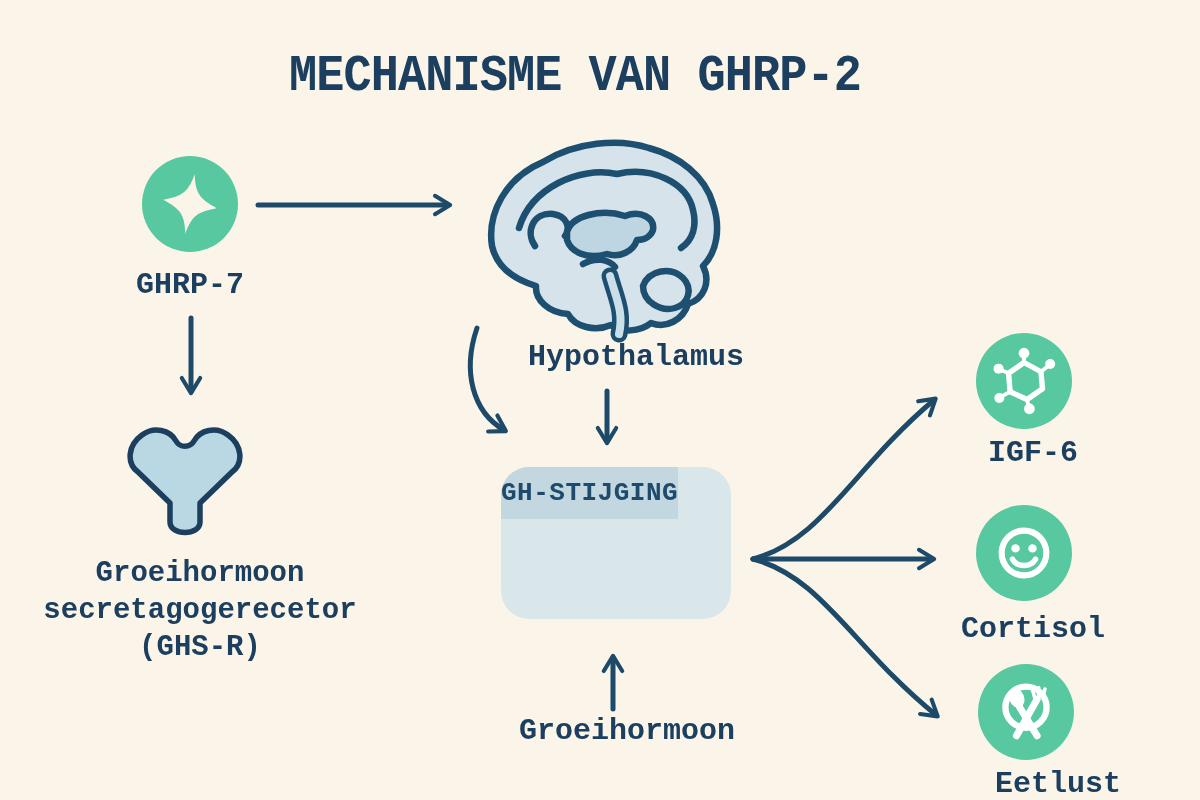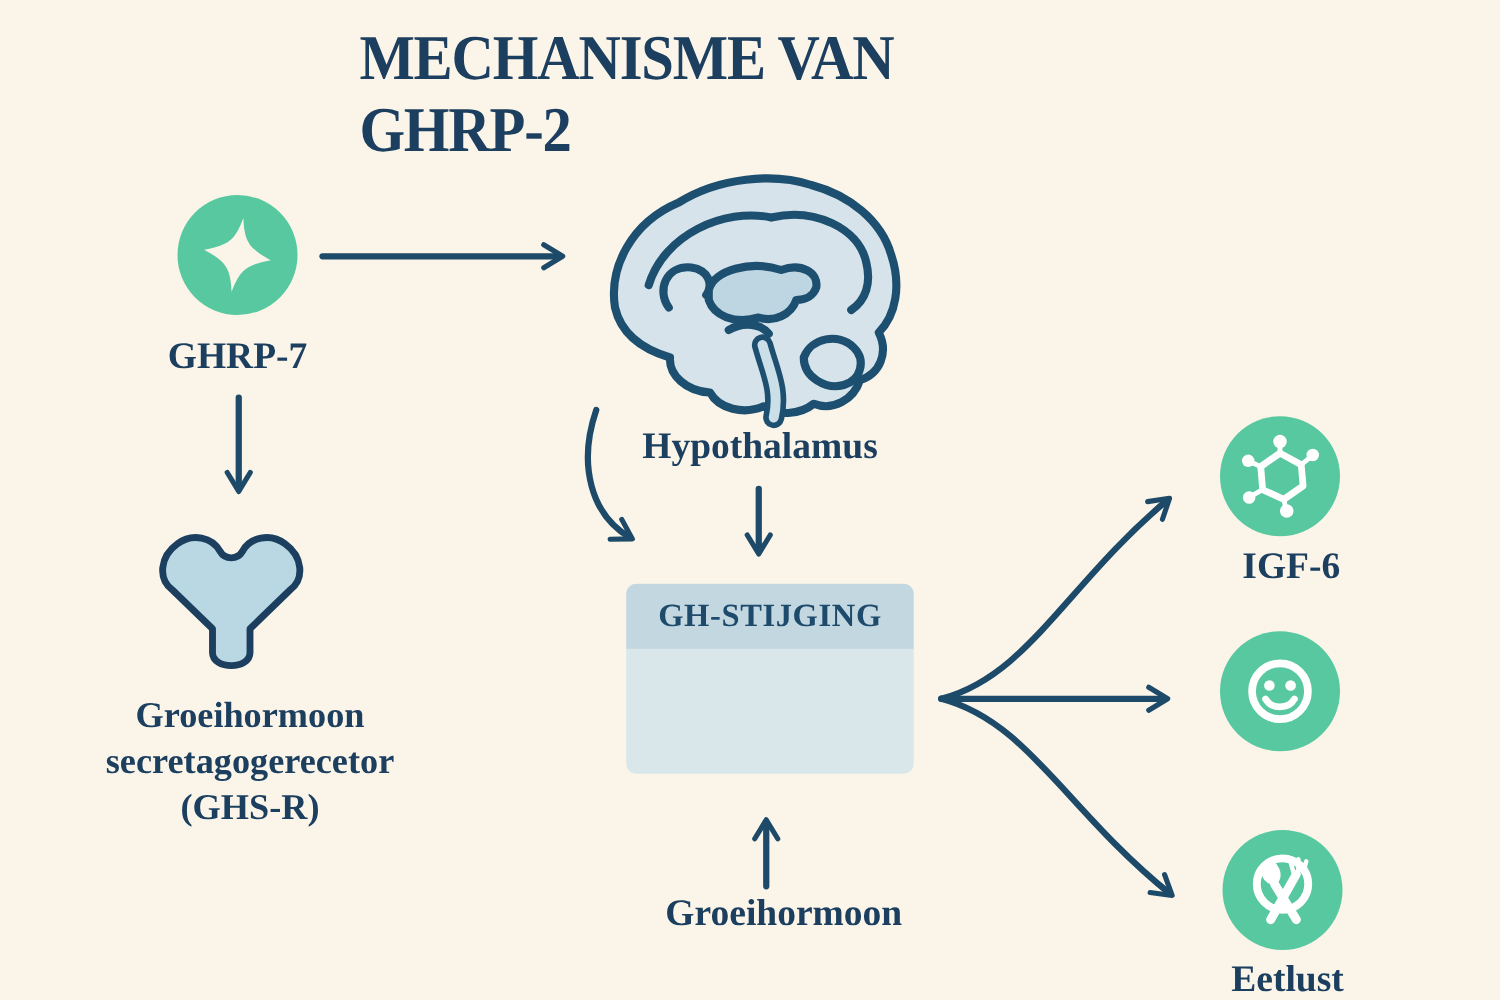--- a/index.html
+++ b/index.html
@@ -4,43 +4,43 @@
 <style>
   :root{
     --background:#fbf5e9; --navy:#1c3f60; --arrow:#1d4a68; --green:#57c89f;
     --icon-fill:#fbf5e9; --brain-fill:#d6e3ea; --brain-inner:#bed6e2; --brain-outline:#1d4f70;
     --receptor-fill:#b9d8e4; --box-body:#d9e6ea; --box-header:#c2d7e0; --box-text:#1e4a6b; --white:#ffffff;
   }
   html,body{margin:0;padding:0;}
   .canvas{
     position:relative; width:1200px; height:800px; overflow:hidden;
     background:var(--background);
-    font-family:Liberation Serif, serif;
+    font-family:Liberation Mono, monospace;
     color:var(--navy);
   }
   .abs{position:absolute;}
   .center{transform:translate(-50%,-50%); white-space:nowrap;}
   .title{
     left:575px; top:76px; font-size:51px; font-weight:800; letter-spacing:-1px;
     transform:translate(-50%,-50%) scaleX(.92); color:var(--navy);
   }
   .node-circle{
     border-radius:50%; background:var(--green);
     display:flex; align-items:center; justify-content:center;
   }
   .big-circle{width:96px; height:96px;}
   .label{font-weight:700; font-size:30px; color:var(--navy);}
   .multiline{
     left:200px; top:610px; width:380px; text-align:center;
     font-weight:700; font-size:29px; line-height:37px; transform:translate(-50%,-50%);
   }
   .gh-box{
     left:501px; top:467px; width:230px; height:152px;
-    background:var(--box-body); border-radius:8px; overflow:hidden;
-    display:flex; flex-direction:column;
+    background:var(--box-body); border-radius:28px; overflow:hidden;
+    display:flex; flex-direction:row;
   }
   .gh-box-header{
     height:52px; background:var(--box-header); display:flex; align-items:center; justify-content:center;
     font-size:26px; font-weight:800; letter-spacing:.5px; color:var(--box-text);
   }
   .gh-box-value{
     flex:1; display:flex; align-items:center; justify-content:center;
     font-size:48px; font-weight:800; color:var(--box-text);
   }
   svg{display:block;}
@@ -93,21 +93,21 @@
              C33,144 14,132 9,110 Z"></path>
     <path class="brain-fold" d="M36,92 C48,52 96,30 134,38 C168,30 204,46 210,74 C214,90 210,104 198,112"></path>
     <path class="brain-fold" d="M52,110 C42,96 50,76 70,78 C84,80 88,92 82,100"></path>
     <path class="brain-blob" d="M84,96 C88,80 118,72 142,80 C158,74 172,82 170,94 C168,100 162,104 154,104
              C150,116 136,122 124,118 C104,124 88,116 84,104 Z"></path>
     <path class="brain-fold" d="M100,128 C112,121 126,123 132,131"></path>
     <path class="brain-blob" d="M160,150 C166,134 188,130 200,142 C210,152 206,168 192,172 C178,176 160,166 160,150 Z" style="fill:var(--brain-fill)"></path>
     <path class="brain-stem-outline" d="M127,140 C133,162 141,176 136,198"></path>
     <path class="brain-stem-fill" d="M127,140 C133,162 141,176 136,198"></path>
   </svg>
-  <div class="abs center label" style="left:608px; top:357px;">Hypothalamus</div>
+  <div class="abs center label" style="left:636px; top:357px;">Hypothalamus</div>
 
   <svg class="abs" style="left:120px; top:415px;" width="130" height="130" viewBox="0 0 130 130">
     <path class="receptor-shape" d="M22,20 C8,30 6,48 18,57 L50,88 L50,107 C50,121 80,121 80,107 L80,88 L112,57
              C124,48 122,30 108,20 C96,11 80,15 74,26 C70,33 60,33 56,26 C50,15 34,11 22,20 Z"></path>
   </svg>
   <div class="abs multiline">
     <div>Groeihormoon</div>
     <div>secretagogerecetor</div>
     <div>(GHS-R)</div>
   </div>
@@ -136,27 +136,28 @@
   <div class="abs center label" style="left:1033px; top:453px;">IGF-6</div>
 
   <div class="abs node-circle big-circle" style="left:976px; top:505px;">
     <svg width="74" height="74" viewBox="0 0 96 96">
       <circle class="white-stroke" stroke-width="8" cx="48" cy="48" r="29"></circle>
       <circle class="white-fill" cx="37" cy="42" r="5.5"></circle>
       <circle class="white-fill" cx="59" cy="42" r="5.5"></circle>
       <path class="white-stroke" stroke-width="7" d="M33,56 C39,67 57,67 63,56"></path>
     </svg>
   </div>
+  <div class="abs center label" style="left:1033px; top:629px;">Cortisol</div>
 
   <div class="abs node-circle big-circle" style="left:978px; top:664px;">
     <svg width="76" height="76" viewBox="0 0 96 96">
       <circle class="white-stroke" stroke-width="8" cx="48" cy="42" r="26"></circle>
       <ellipse class="white-fill" cx="36" cy="30" rx="9.5" ry="13" transform="rotate(-22 36 30)"></ellipse>
       <path class="white-stroke" stroke-width="9" d="M40,42 L62,78"></path>
       <path class="white-stroke" stroke-width="9" d="M62,32 L36,78"></path>
       <path class="white-stroke" stroke-width="4.5" d="M56,19 L59,30"></path>
       <path class="white-stroke" stroke-width="4.5" d="M64,17 L64,29"></path>
       <path class="white-stroke" stroke-width="4.5" d="M72,19 L69,30"></path>
     </svg>
   </div>
-  <div class="abs center label" style="left:1030px; top:784px;">Eetlust</div>
+  <div class="abs center label" style="left:1058px; top:784px;">Eetlust</div>
 
 </div>
 
 </body></html>

